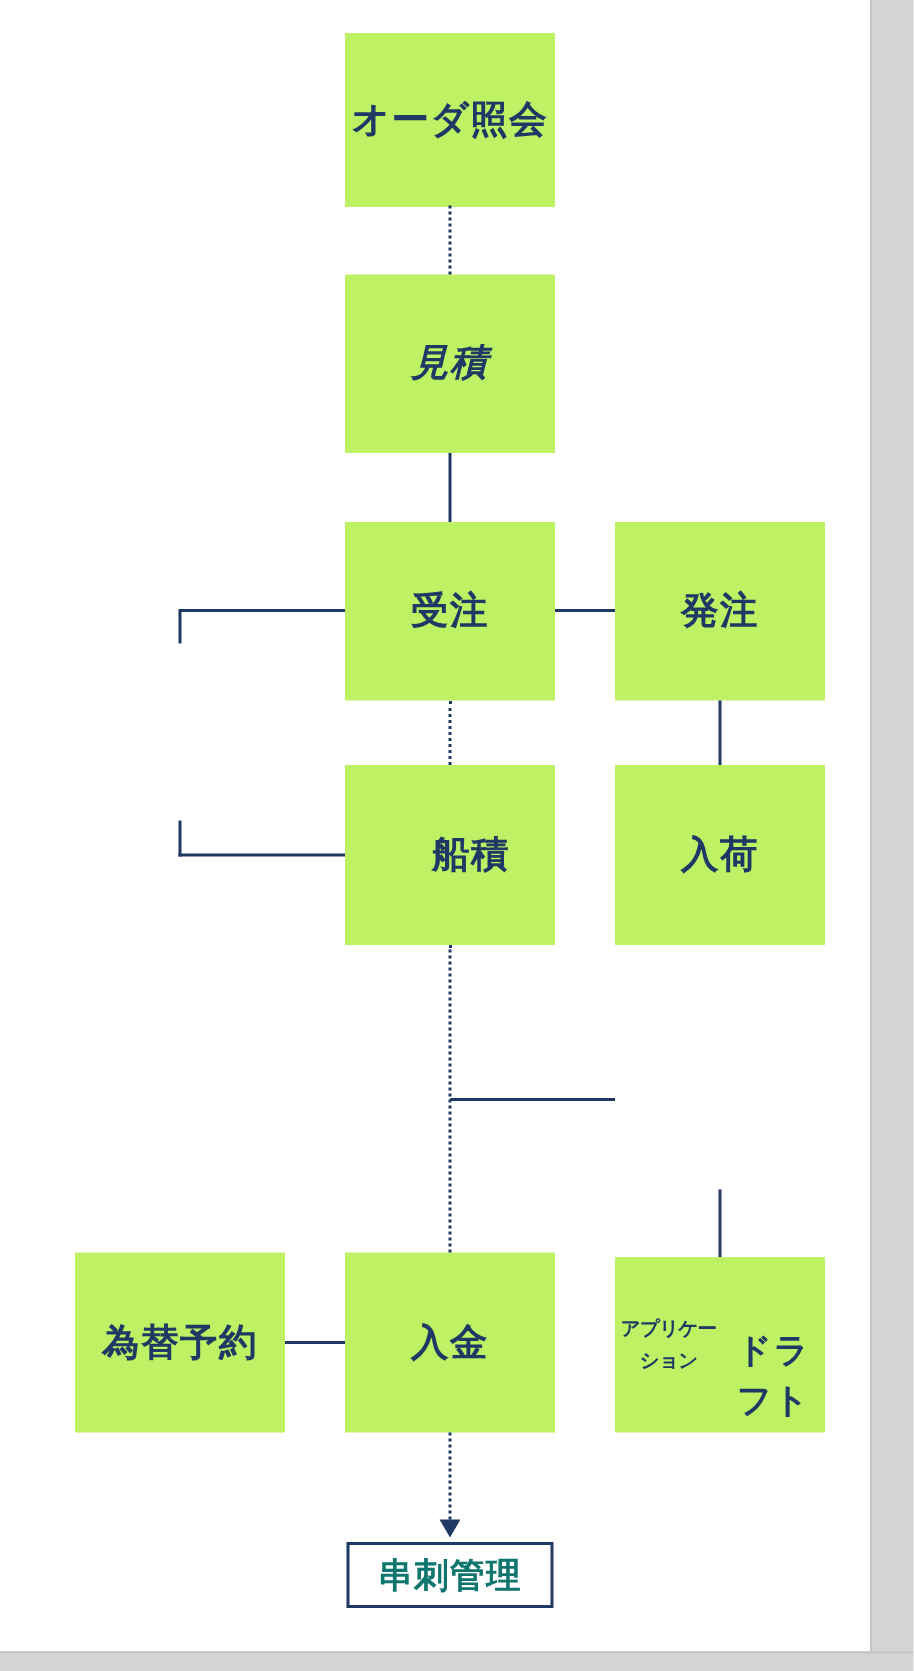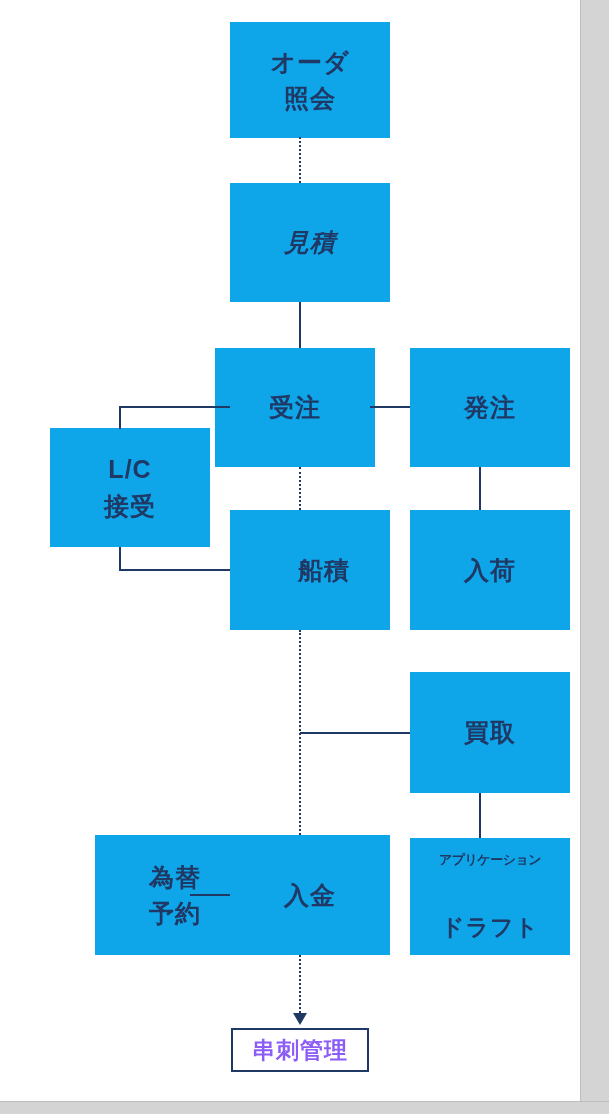--- a/index.html
+++ b/index.html
@@ -3,53 +3,53 @@
 <meta charset="utf-8">
 <style>
   * { margin:0; padding:0; box-sizing:border-box; }
   html,body { background:#e9e9e9; }
   body { font-family:"Liberation Sans","DejaVu Sans",sans-serif; }
   .canvas {
     position:relative; width:609px; height:1114px;
     background:#ffffff; overflow:hidden;
   }
   .box {
-    position:absolute; width:160px;
-    background:#0ea5e9; color:#1f3864;
-    display:flex; flex-direction:column; align-items:center; justify-content:center;
+    position:absolute; width:140px;
+    background:#bef264; color:#1f3864;
+    display:flex; flex-direction:row; align-items:center; justify-content:center;
     font-weight:bold; font-size:25px; line-height:1.45; text-align:center;
     letter-spacing:1px;
   }
   .v-solid  { position:absolute; width:0; border-left:2px solid  #1f3864; }
   .v-dotted { position:absolute; width:0; border-left:2px dotted #1f3864; }
   .h-solid  { position:absolute; height:0; border-top:2px solid  #1f3864; }
   .arrow-down {
     position:absolute; width:0; height:0;
     border-left:7px solid transparent; border-right:7px solid transparent;
     border-top:12px solid #1f3864;
   }
   .final-box {
     position:absolute; background:#ffffff;
-    border:2px solid #1f3864; color:#8b5cf6;
+    border:2px solid #1f3864; color:#0f766e;
     display:flex; align-items:center; justify-content:center;
     font-weight:bold; font-size:23px; letter-spacing:1px;
   }
   .app-line   { font-size:13px; letter-spacing:-0.5px; line-height:1.6; }
   .draft-line { font-size:23px; line-height:1.4;margin-top:40px; }
 
   
   #n-order-inquiry { left:230px; top:22px;  height:116px; }
   #n-quotation     { left:230px; top:183px; height:119px;font-style:italic; }
-  #n-sales-order   { left:215px; top:348px; height:119px;align-items:center; }
+  #n-sales-order   { left:230px; top:348px; height:119px;align-items:center; }
   #n-purchase-order{ left:410px; top:348px; height:119px;align-items:center; }
   #n-lc            { left:50px;  top:428px; height:119px; }
   #n-shipping      { left:230px; top:510px; height:120px;padding-left:28px; }
   #n-arrival       { left:410px; top:510px; height:120px; }
   #n-purchase      { left:410px; top:672px; height:121px; }
-  #n-exchange      { left:50px;  top:835px; height:120px;margin-left:45px; }
+  #n-exchange      { left:50px;  top:835px; height:120px; }
   #n-deposit       { left:230px; top:835px; height:120px; }
   #n-appdraft      { left:410px; top:838px; height:117px; }
   #n-cross         { left:231px; top:1028px; width:138px; height:44px; }
 
   
   #c-inq-quo   { left:299px; top:137px; height:46px; }  
   #c-quo-so    { left:299px; top:302px; height:46px; }  
   #c-so-ship   { left:299px; top:467px; height:43px; }  
   #c-so-left   { left:120px; top:406px; width:110px; }
   #c-lc-top    { left:119px; top:406px; height:23px; }
@@ -85,36 +85,29 @@
   </div>
 
   <div class="box" id="n-sales-order">
     <span>受注</span>
   </div>
 
   <div class="box" id="n-purchase-order">
     <span>発注</span>
   </div>
 
-  <div class="box" id="n-lc">
-    <span>L/C</span>
-    <span>接受</span>
-  </div>
 
   <div class="box" id="n-shipping">
     <span>船積</span>
   </div>
 
   <div class="box" id="n-arrival">
     <span>入荷</span>
   </div>
 
-  <div class="box" id="n-purchase">
-    <span>買取</span>
-  </div>
 
   <div class="box" id="n-exchange">
     <span>為替</span>
     <span>予約</span>
   </div>
 
   <div class="box" id="n-deposit">
     <span>入金</span>
   </div>
 

